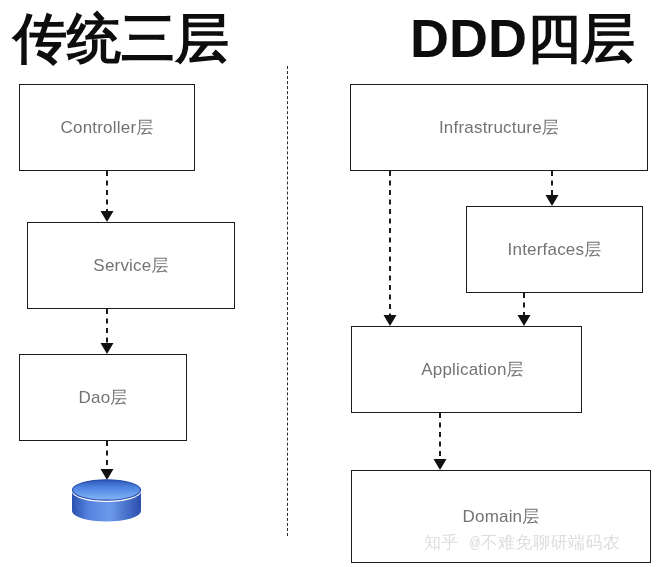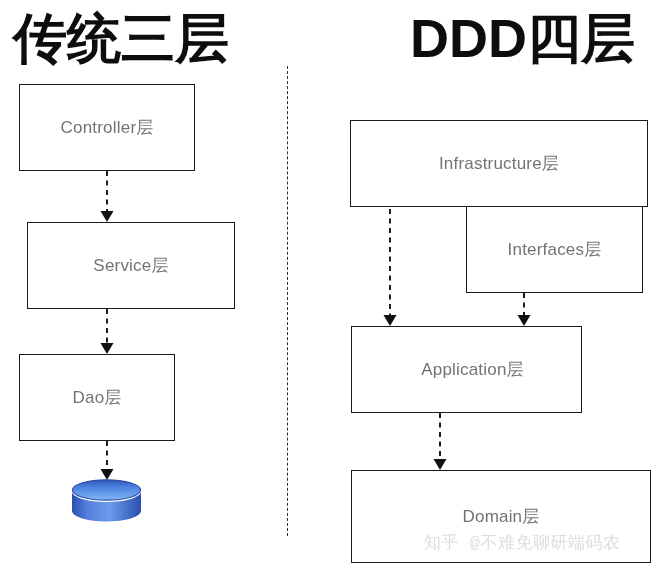--- a/index.html
+++ b/index.html
@@ -46,24 +46,24 @@
     font-family: "Liberation Sans", "DejaVu Sans", sans-serif;
     font-size: 17px;
     color: #737373;
     white-space: nowrap;
     letter-spacing: 0.2px;
   }
 
   
   #box-controller { left: 19px; top: 84px;  width: 176px; height: 87px; }
   #box-service    { left: 27px; top: 222px; width: 208px; height: 87px; }
-  #box-dao        { left: 19px; top: 354px; width: 156px; height: 87px; }
-
-  
-  #box-infrastructure { left: 350px; top: 84px;  width: 298px; height: 87px; margin-top: 36px; }
+  #box-dao        { left: 19px; top: 354px; width: 168px; height: 87px; }
+
+  
+  #box-infrastructure { left: 350px; top: 84px;  width: 298px; height: 87px; }
   #box-interfaces     { left: 466px; top: 206px; width: 177px; height: 87px; }
   #box-application    { left: 351px; top: 326px; width: 231px; height: 87px; padding-left: 12px; }
   #box-domain         { left: 351px; top: 470px; width: 300px; height: 93px; }
 
   
   #divider {
     position: absolute;
     left: 287px;
     top: 66px;
     width: 0;

